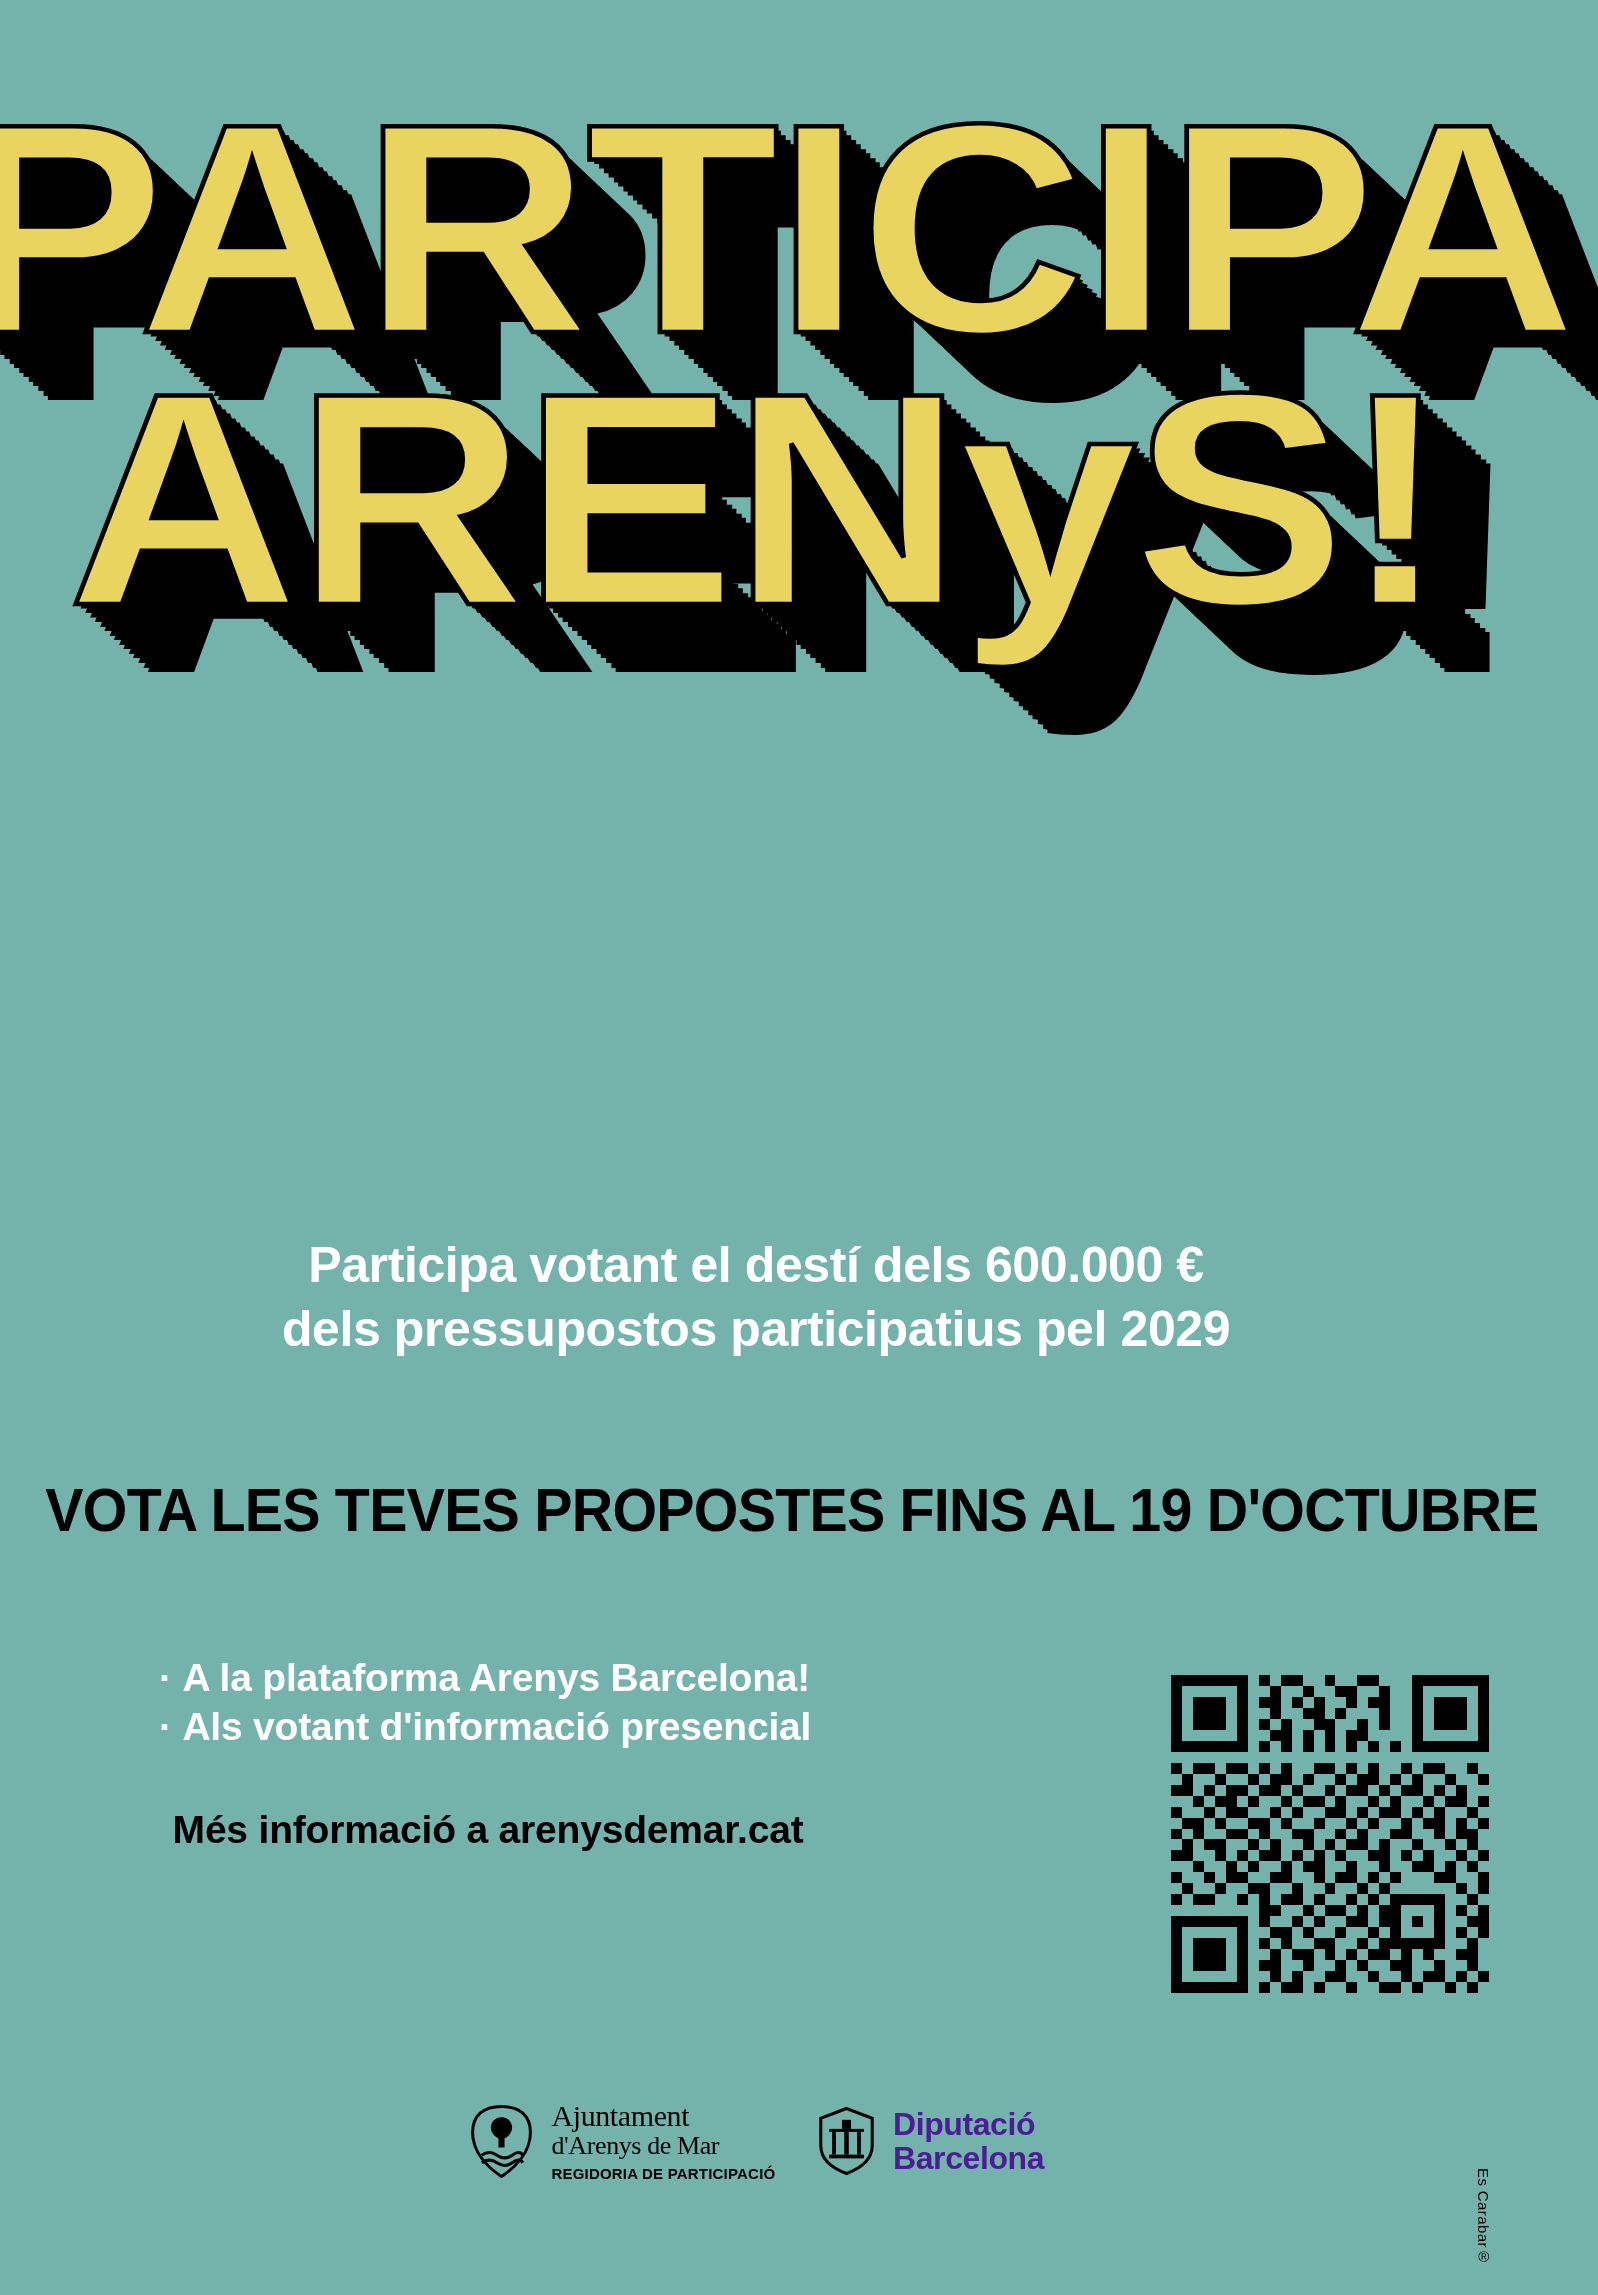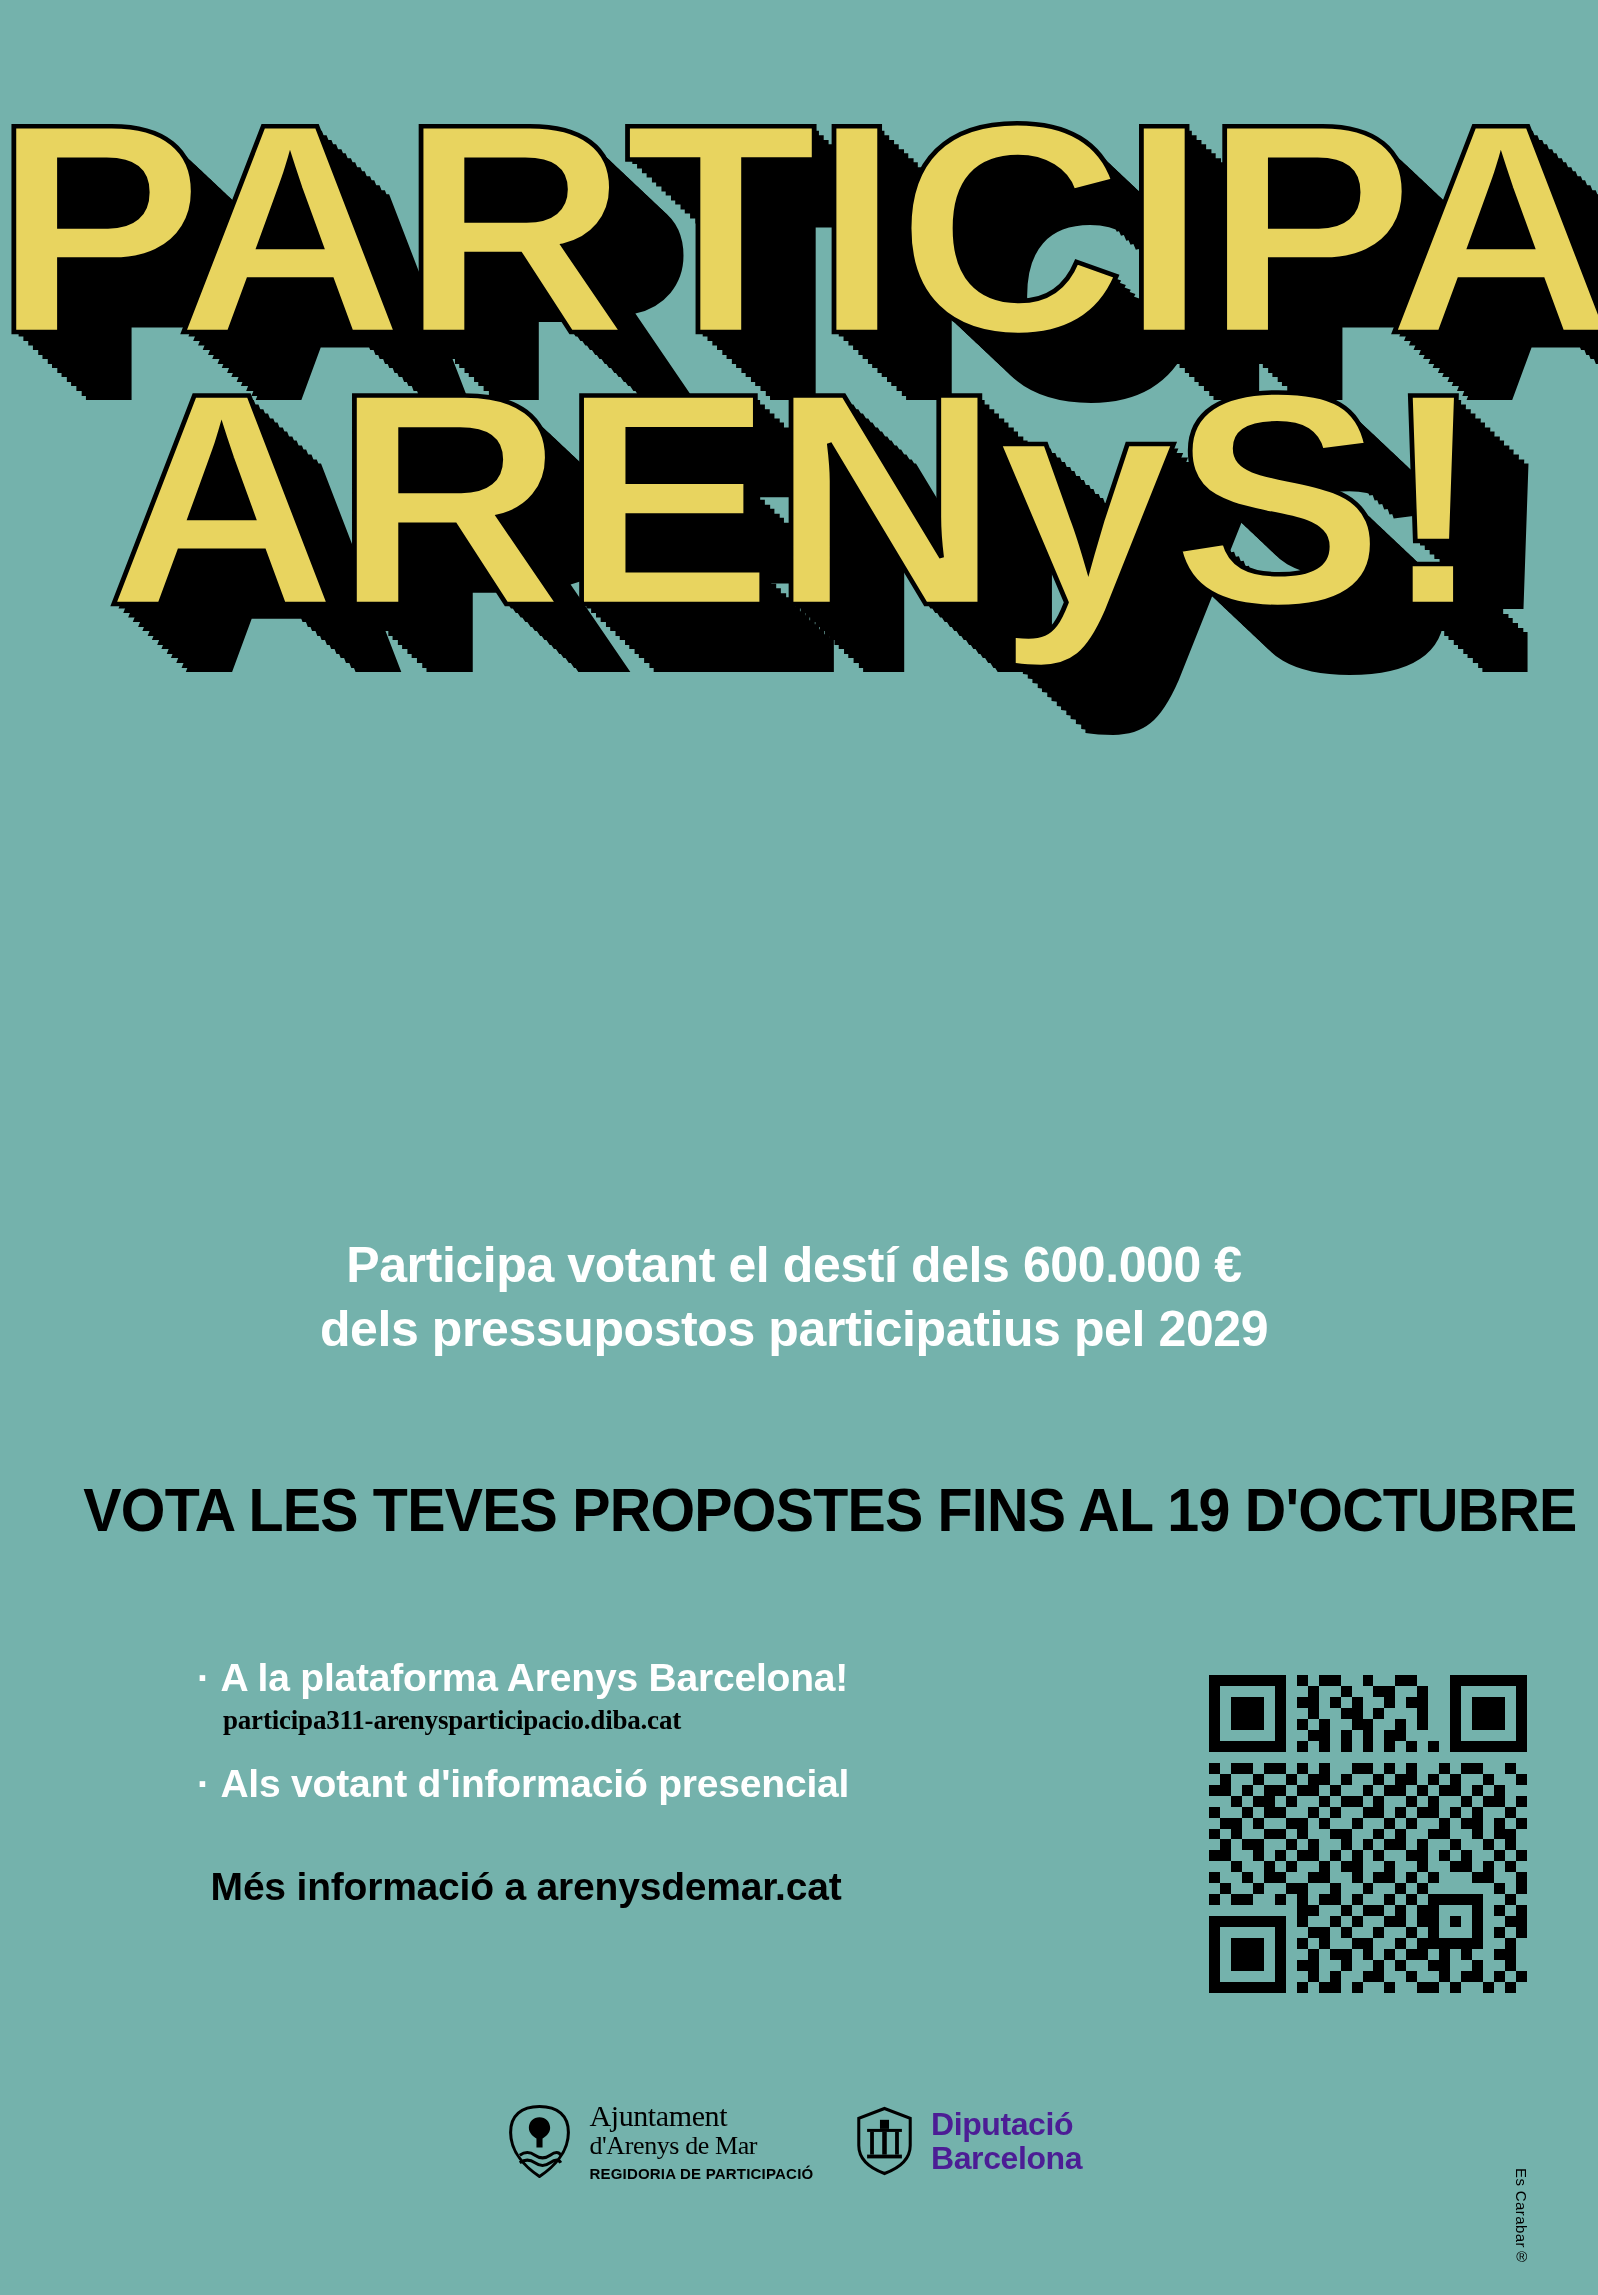--- a/index.html
+++ b/index.html
@@ -13,21 +13,20 @@
     font-family: "Liberation Sans", sans-serif;
     overflow: hidden;
     position: relative;
   }
 
   .poster {
     position: relative;
     width: 1512px;
     height: 2295px;
     background: #74b2ac;
-    margin-left: 38px;
   }
 
   
   .headline-block {
     position: absolute;
     left: 0;
     right: 0;
     top: 106px;
     text-align: center;
   }
@@ -218,21 +217,20 @@
     <div>Participa votant el destí dels 600.000 €</div>
     <div>dels pressupostos participatius pel 2029</div>
   </div>
 
   <div class="calltovote">VOTA LES TEVES PROPOSTES FINS AL 19 D'OCTUBRE</div>
 
   <div class="details">
     <div class="bullet">
       <span class="dot">·</span><span>A la plataforma Arenys Barcelona!</span>
     </div>
-    <div class="url">participa311-arenysparticipacio.diba.cat</div>
     <div class="bullet bullet2">
       <span class="dot">·</span><span>Als votant d'informació presencial</span>
     </div>
     <div class="moreinfo">Més informació a arenysdemar.cat</div>
   </div>
 
   <div class="qr-wrap">
     <svg width="318" height="318" viewBox="0 0 29 29" shape-rendering="crispEdges">
       <rect width="29" height="29" fill="#74b2ac"></rect>
       <g fill="#000">

